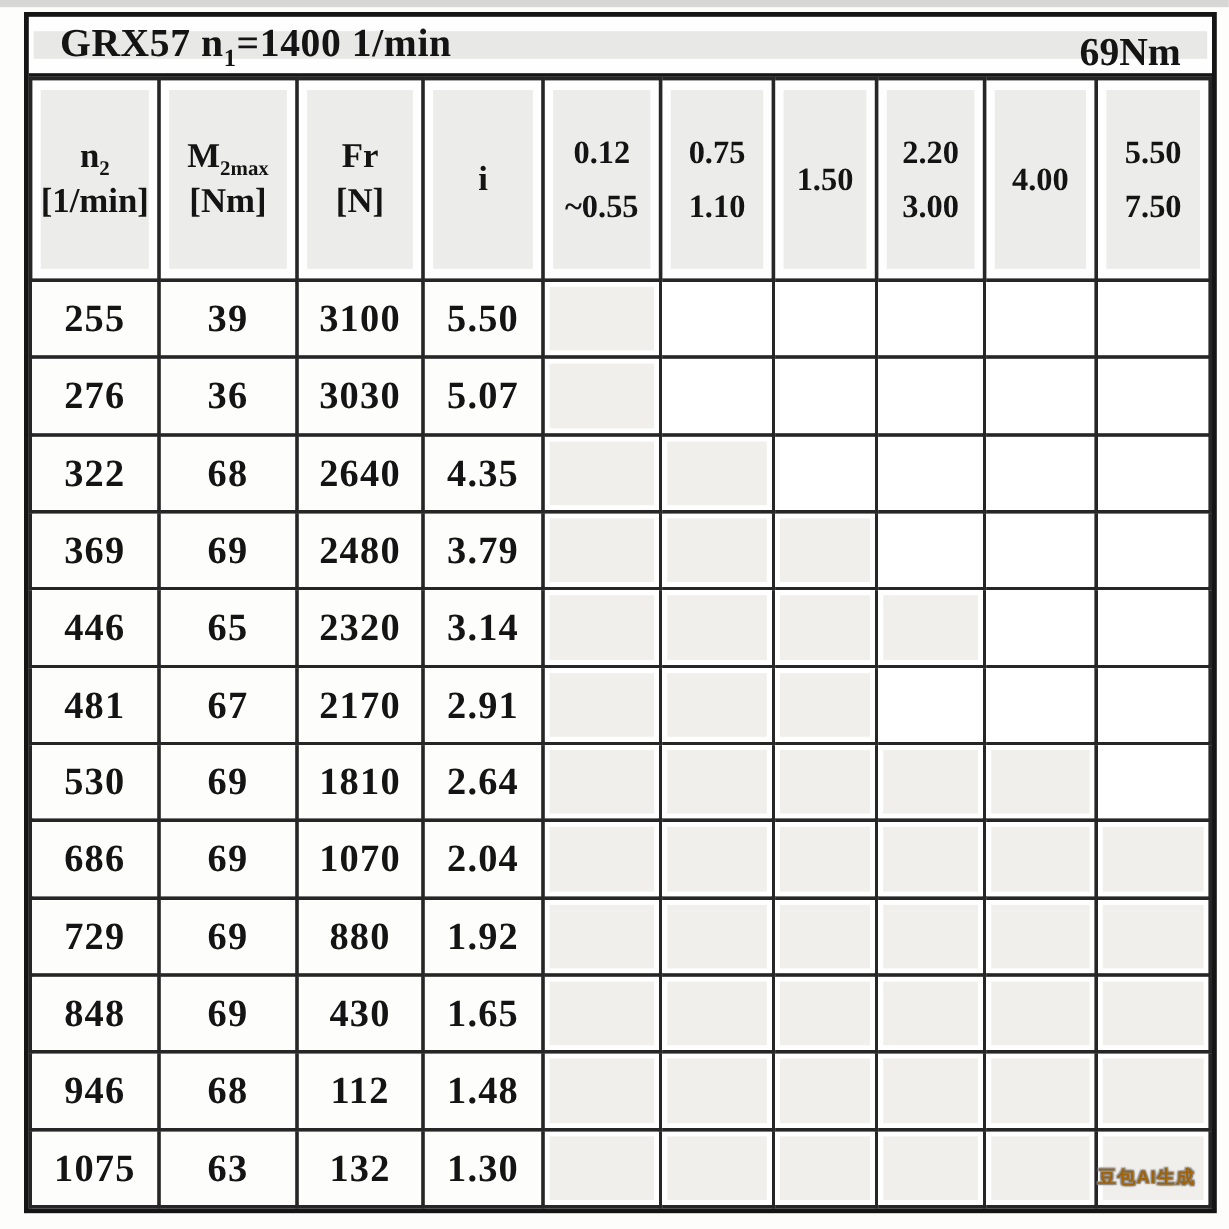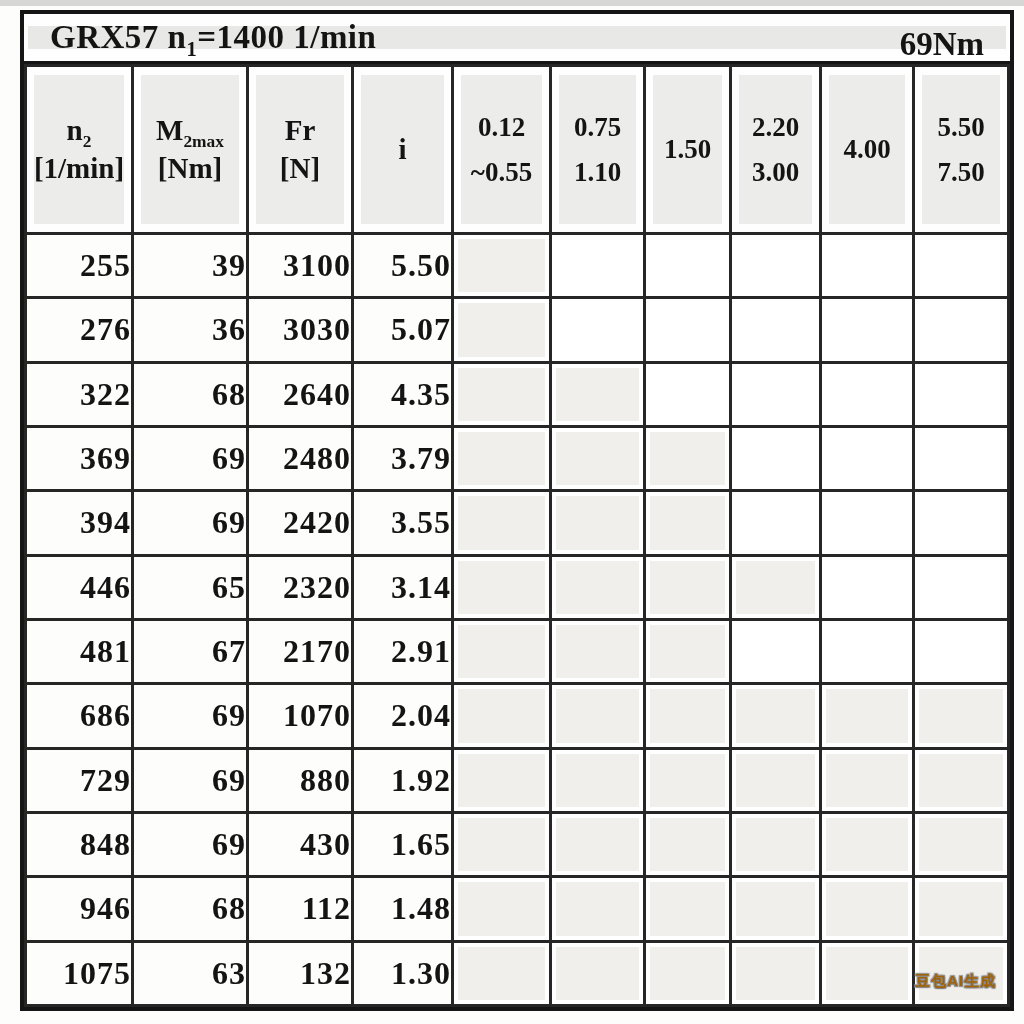--- a/index.html
+++ b/index.html
@@ -45,21 +45,21 @@
     display:flex;flex-direction:column;align-items:center;justify-content:center;
     gap:9px;font-weight:bold;
   }
   .hdr-sym{font-size:29px;line-height:1;}
   .hdr-sym sub{font-size:.6em;line-height:0;}
   .hdr-unit{font-size:29px;line-height:1;}
   .hdr-unit:empty{display:none;}
   .pwr-line{font-size:27px;line-height:1.35;}
   .pwr-line:empty{display:none;}
   td.val{
-    font-size:32px;font-weight:bold;background:#fdfdfc;letter-spacing:1px;text-align:right;
+    font-size:32px;font-weight:bold;background:#fdfdfc;letter-spacing:1px;
   }
   td.matrix{background:#ffffff;}
   td.matrix .fill{position:absolute;inset:4px;}
   td.matrix.shaded .fill{background:var(--shade,#f0efec);}
   
   .watermark{
     position:absolute;right:14px;bottom:16px;
     font-family:"Liberation Sans","DejaVu Sans",sans-serif;
     font-size:15px;font-weight:bold;color:#a16207;letter-spacing:1px;
     text-shadow:0 0 1px #8a8a8a,1px 1px 1px #7e7e7e,-1px -1px 1px #9a9a9a,1px -1px 1px #909090,-1px 1px 1px #909090;
@@ -247,44 +247,20 @@
             <div class="fill"></div>
           </td>
           <td class="matrix">
             <div class="fill"></div>
           </td>
           <td class="matrix">
             <div class="fill"></div>
           </td>
         </tr>
         <tr>
-          <td class="val">394</td>
-          <td class="val">69</td>
-          <td class="val">2420</td>
-          <td class="val">3.55</td>
-          <td class="matrix shaded">
-            <div class="fill"></div>
-          </td>
-          <td class="matrix shaded">
-            <div class="fill"></div>
-          </td>
-          <td class="matrix shaded">
-            <div class="fill"></div>
-          </td>
-          <td class="matrix">
-            <div class="fill"></div>
-          </td>
-          <td class="matrix">
-            <div class="fill"></div>
-          </td>
-          <td class="matrix">
-            <div class="fill"></div>
-          </td>
-        </tr>
-        <tr>
           <td class="val">446</td>
           <td class="val">65</td>
           <td class="val">2320</td>
           <td class="val">3.14</td>
           <td class="matrix shaded">
             <div class="fill"></div>
           </td>
           <td class="matrix shaded">
             <div class="fill"></div>
           </td>
@@ -319,20 +295,44 @@
             <div class="fill"></div>
           </td>
           <td class="matrix">
             <div class="fill"></div>
           </td>
           <td class="matrix">
             <div class="fill"></div>
           </td>
         </tr>
         <tr>
+          <td class="val">530</td>
+          <td class="val">69</td>
+          <td class="val">1810</td>
+          <td class="val">2.64</td>
+          <td class="matrix shaded">
+            <div class="fill"></div>
+          </td>
+          <td class="matrix shaded">
+            <div class="fill"></div>
+          </td>
+          <td class="matrix shaded">
+            <div class="fill"></div>
+          </td>
+          <td class="matrix shaded">
+            <div class="fill"></div>
+          </td>
+          <td class="matrix shaded">
+            <div class="fill"></div>
+          </td>
+          <td class="matrix">
+            <div class="fill"></div>
+          </td>
+        </tr>
+        <tr>
           <td class="val">686</td>
           <td class="val">69</td>
           <td class="val">1070</td>
           <td class="val">2.04</td>
           <td class="matrix shaded">
             <div class="fill"></div>
           </td>
           <td class="matrix shaded">
             <div class="fill"></div>
           </td>

